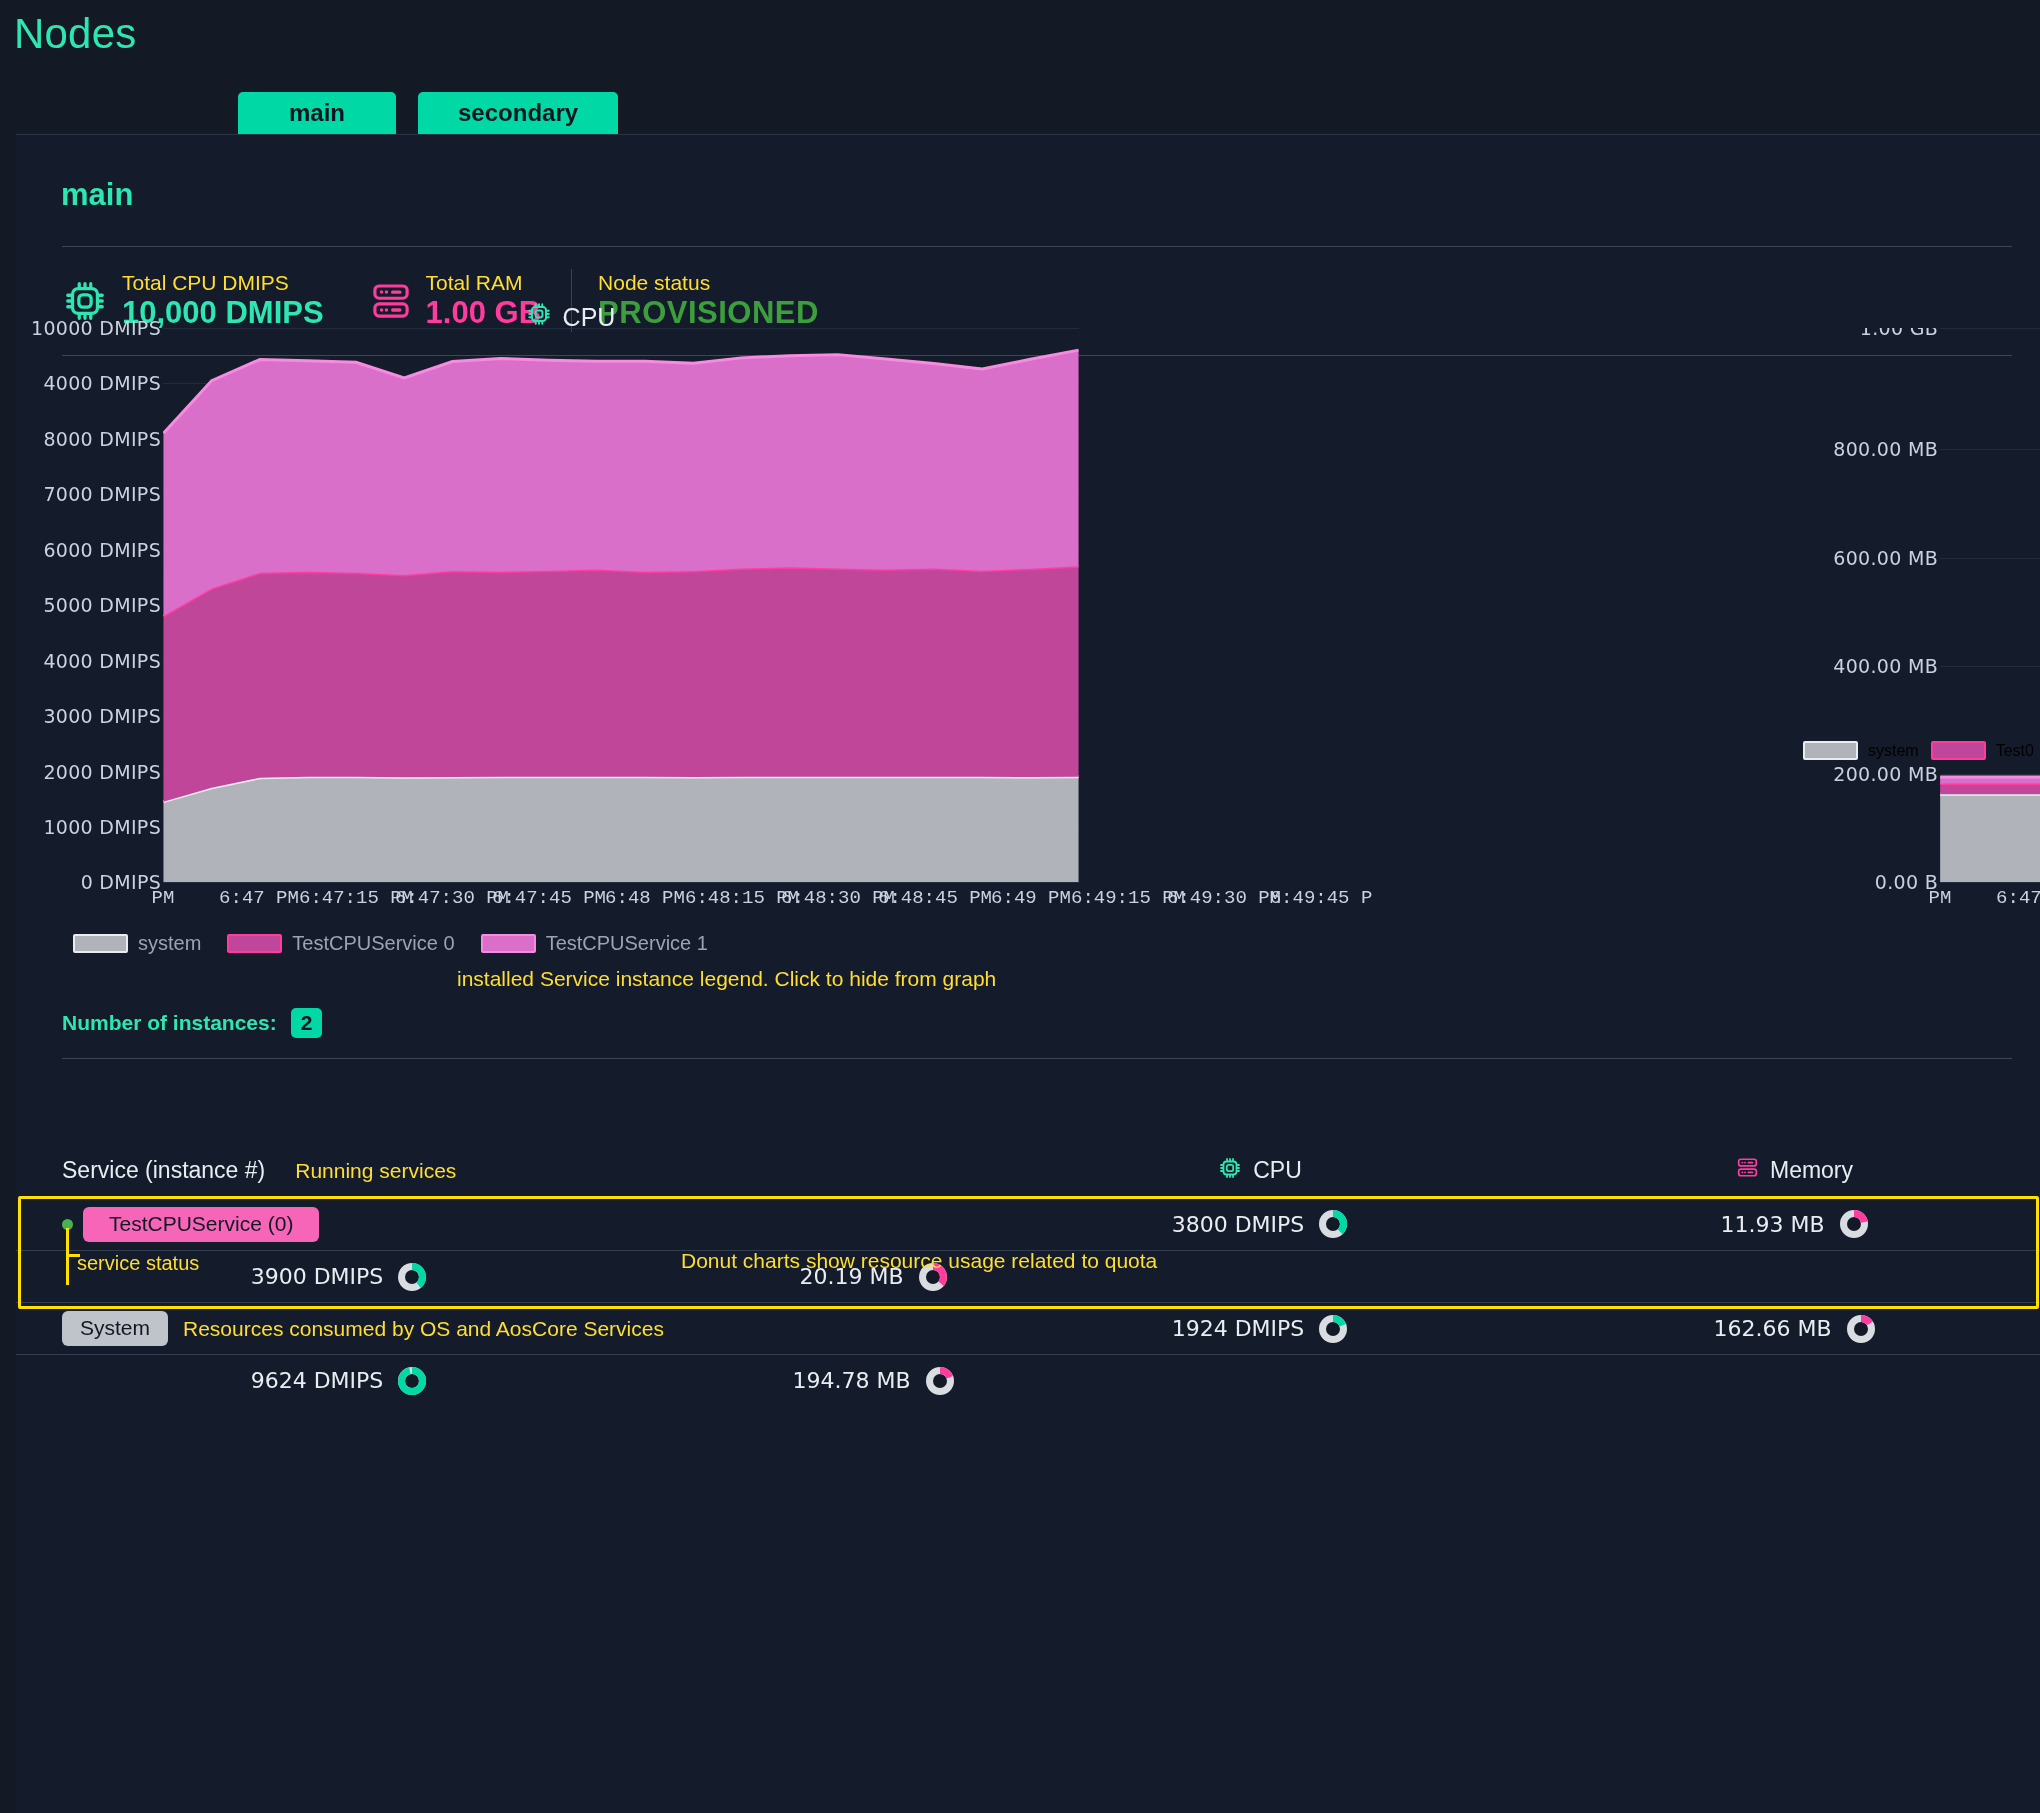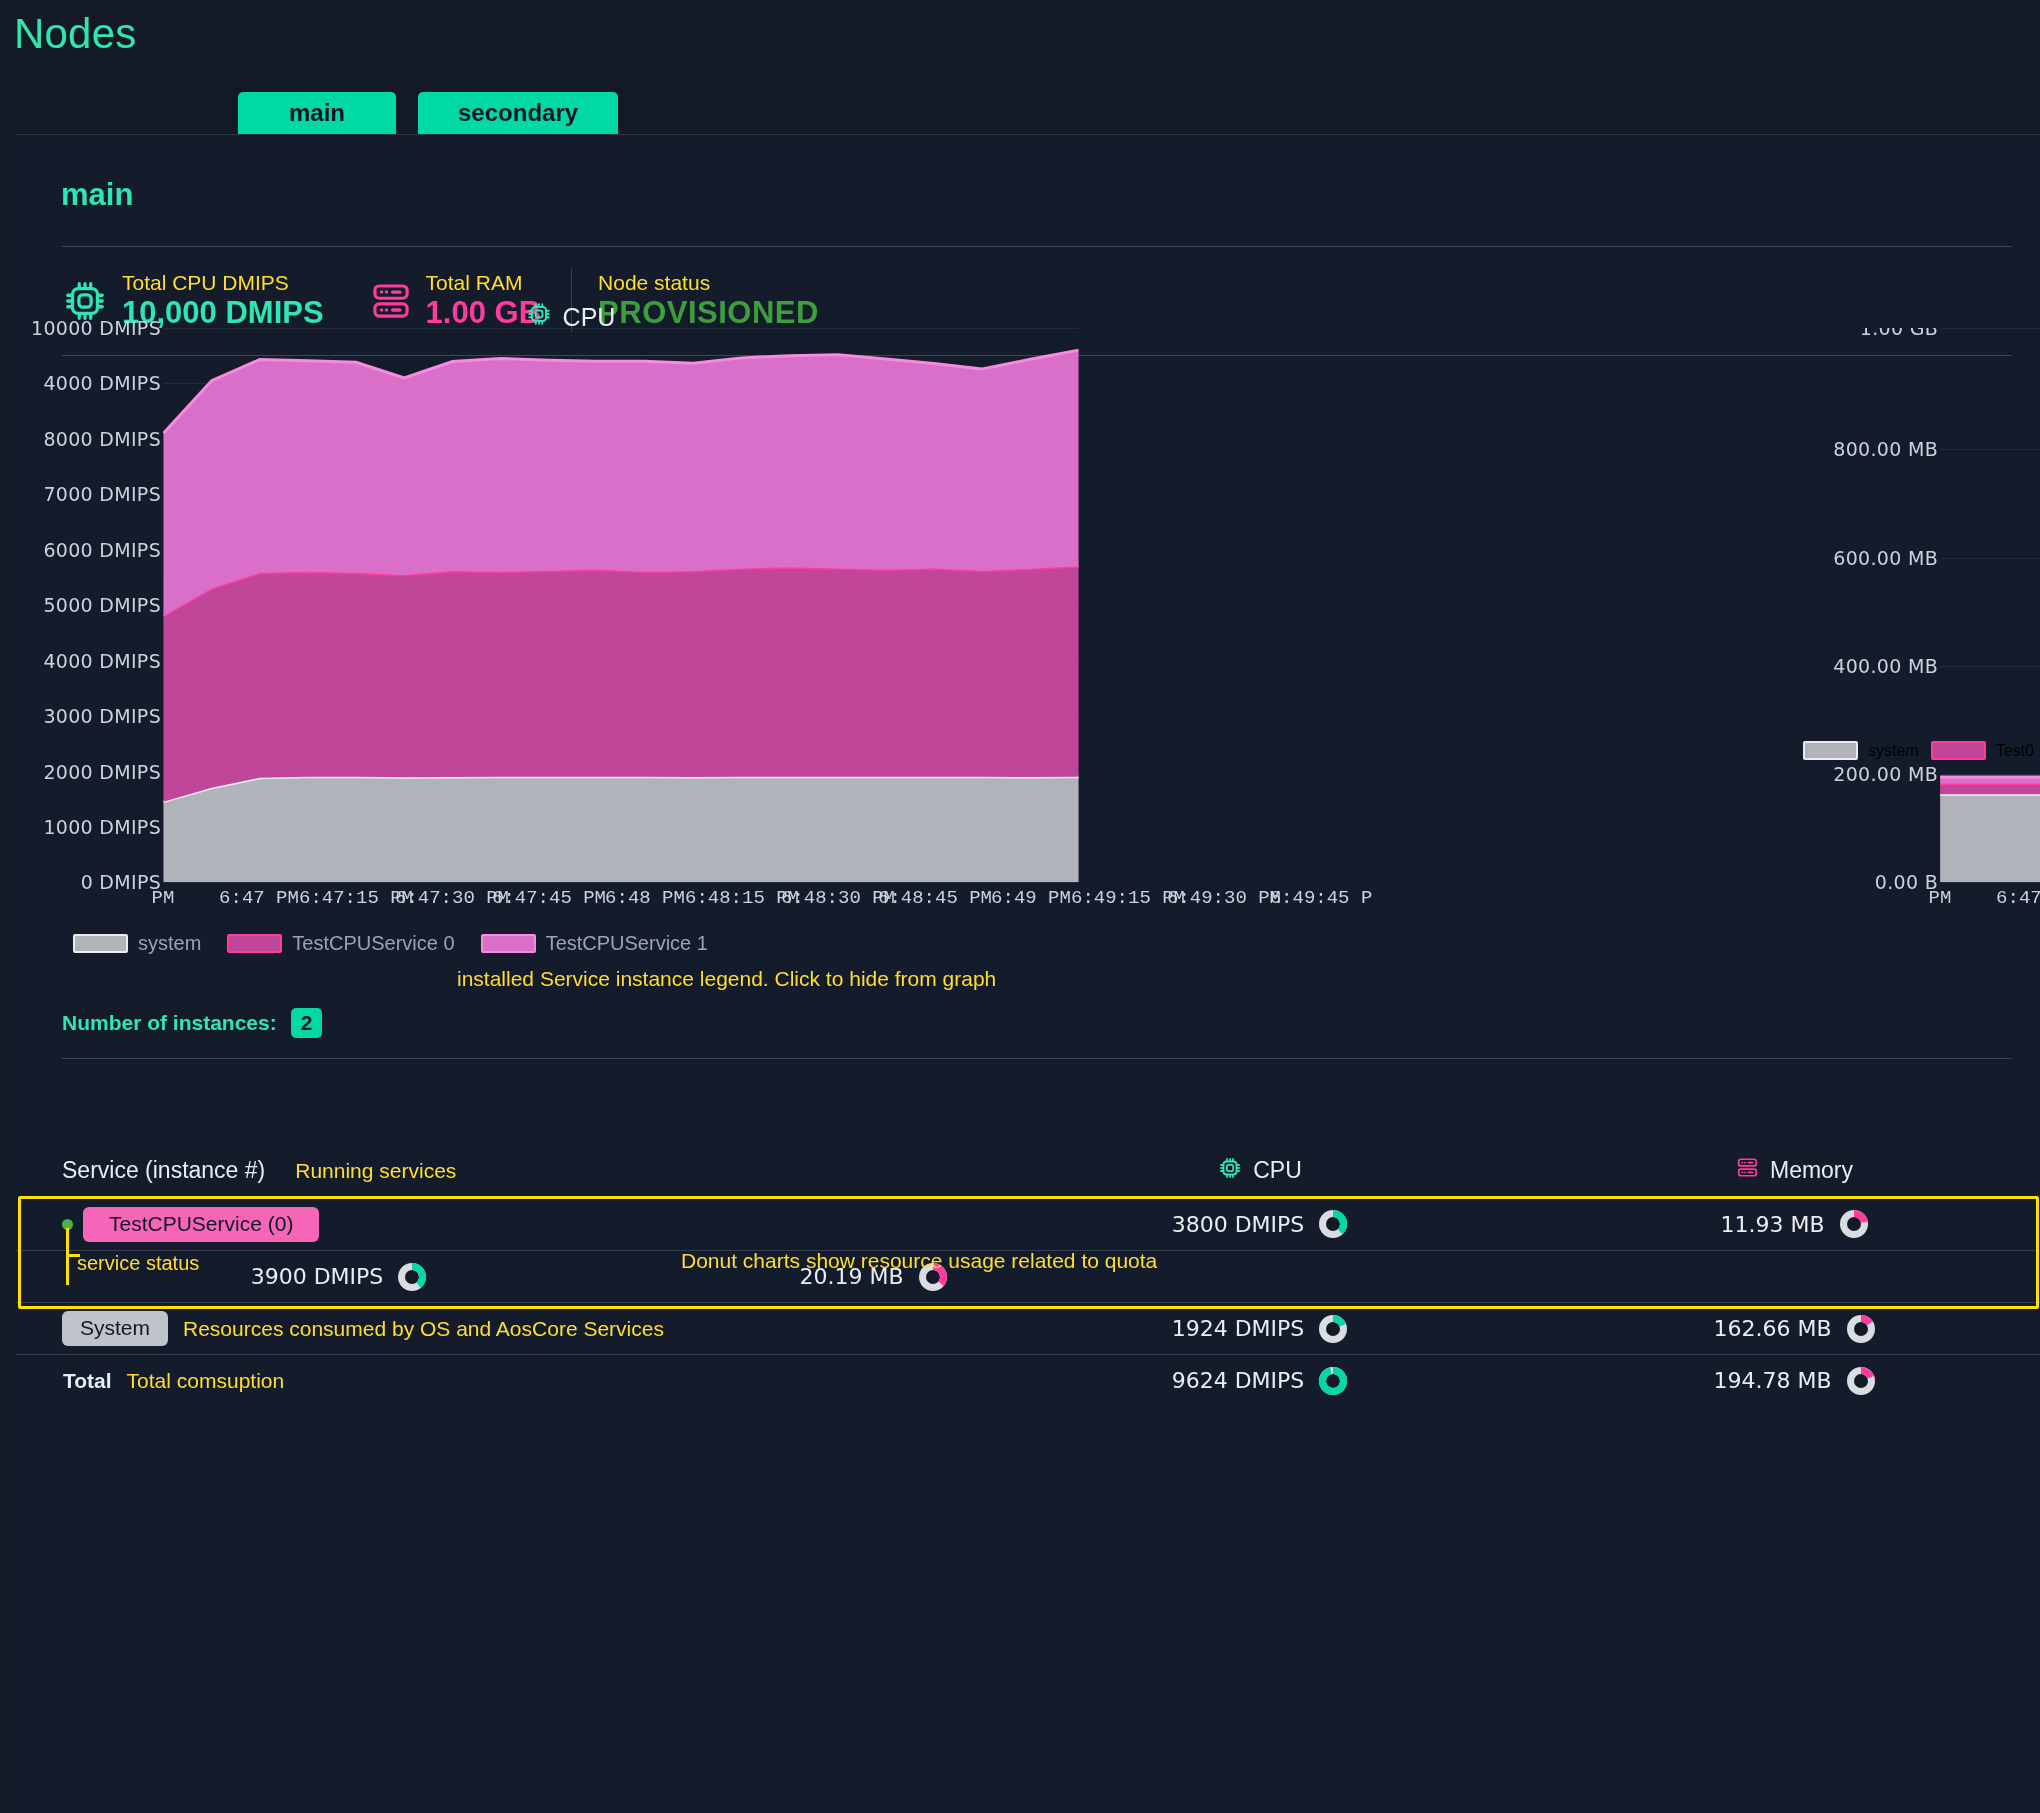--- a/index.html
+++ b/index.html
@@ -434,24 +434,20 @@
             <div class="c-mem">
               <span class="val-txt">162.66 MB</span>
               <svg width="30" height="30" viewBox="0 0 30 30">
                 <circle cx="15" cy="15" r="10.5" fill="none" stroke="#d9dde2" stroke-width="7"></circle>
                 <circle cx="15" cy="15" r="10.5" fill="none" stroke="#ff3c9e" stroke-width="7" stroke-dasharray="10.56 55.42" transform="rotate(-90 15 15)"></circle>
                 <circle cx="15" cy="15" r="5.5" fill="#131a26"></circle>
               </svg>
             </div>
           </div>
           <div class="row">
-            <div class="c-svc">
-              <span class="total-lbl">Total</span>
-              <span class="row-note">Total comsuption</span>
-            </div>
             <div class="c-cpu">
               <span class="val-txt">9624 DMIPS</span>
               <svg width="30" height="30" viewBox="0 0 30 30">
                 <circle cx="15" cy="15" r="10.5" fill="none" stroke="#d9dde2" stroke-width="7"></circle>
                 <circle cx="15" cy="15" r="10.5" fill="none" stroke="#00d9a5" stroke-width="7" stroke-dasharray="63.33 2.64" transform="rotate(-90 15 15)"></circle>
                 <circle cx="15" cy="15" r="5.5" fill="#131a26"></circle>
               </svg>
             </div>
             <div class="c-mem">
               <span class="val-txt">194.78 MB</span>

